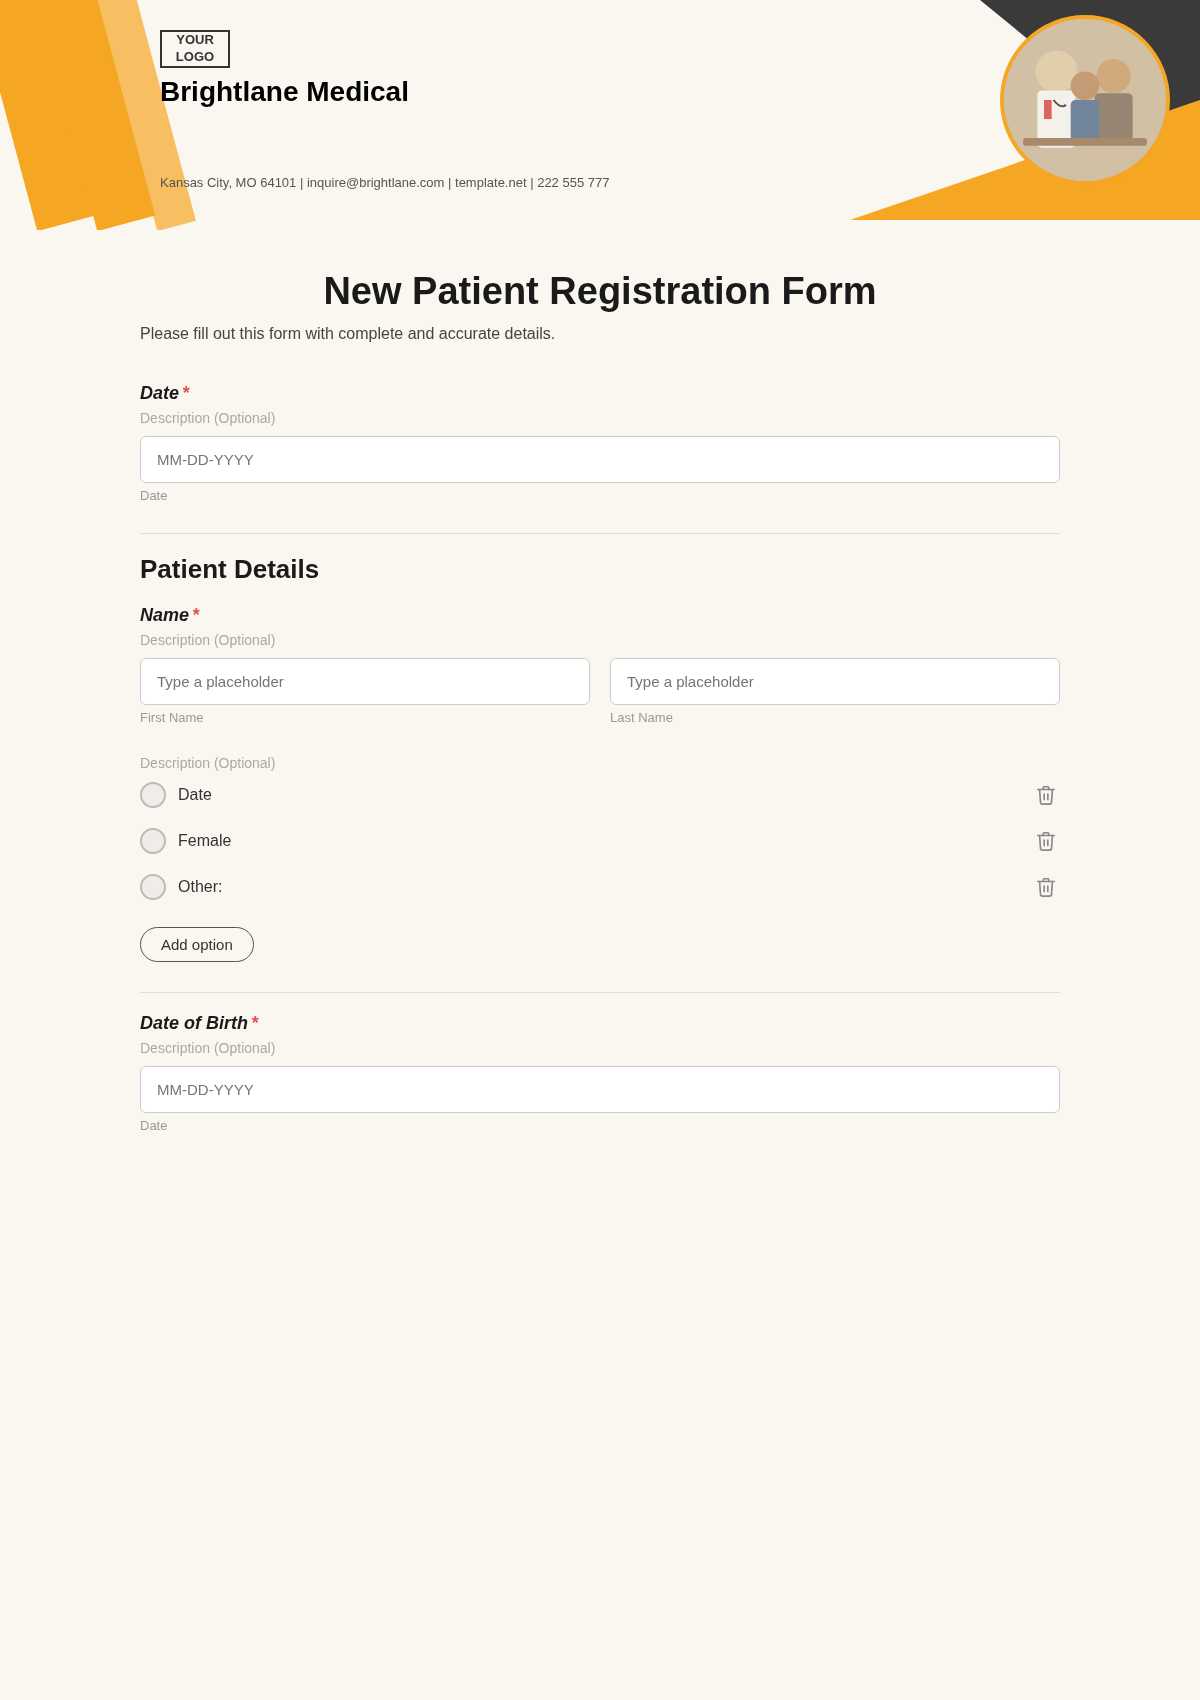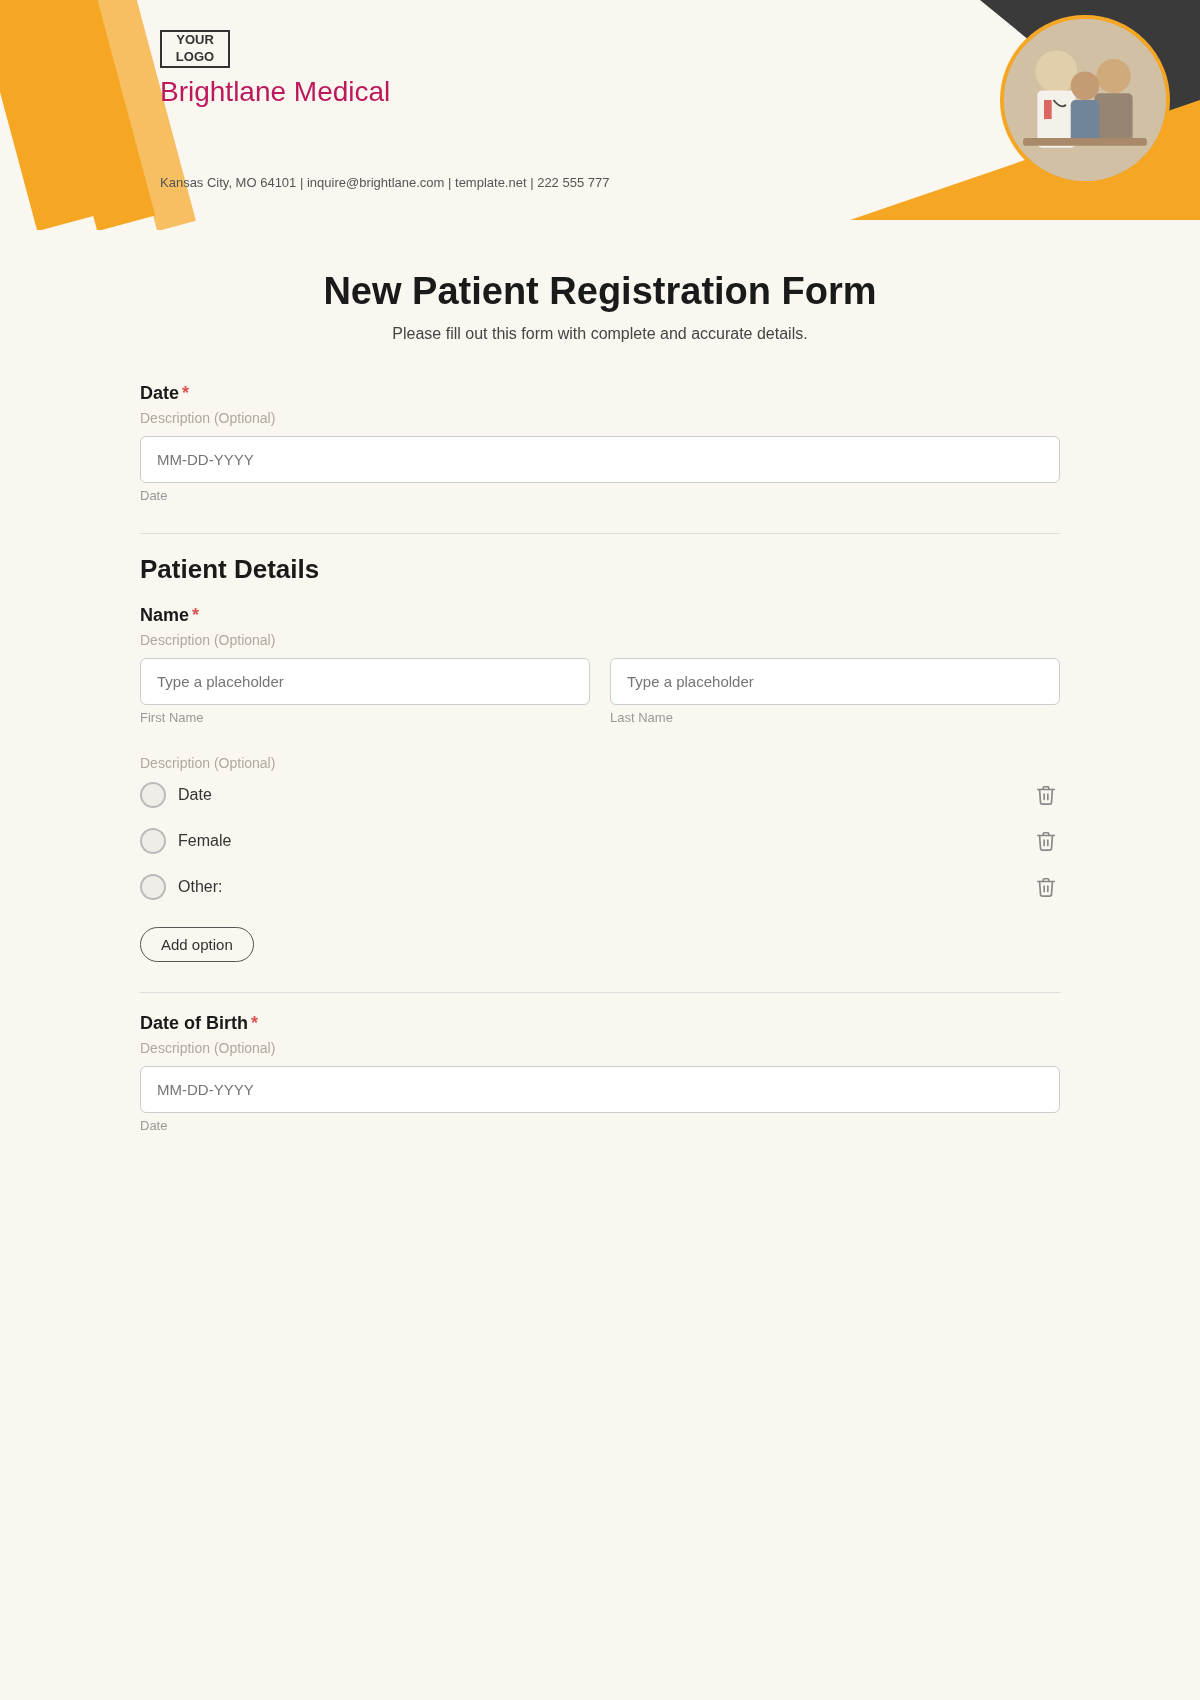--- a/index.html
+++ b/index.html
@@ -134,22 +134,22 @@
       font-size: 13px;
       font-weight: bold;
       text-align: center;
       line-height: 1.3;
       color: #333;
       width: 70px;
     }
 
     .company-name {
       font-size: 28px;
-      font-weight: normal;
-      color: #be185d;
+      font-weight: bold;
+      color: #000000;
     }
 
     .contact-info {
       font-size: 13px;
       color: #555;
       position: absolute;
       top: 175px;
       left: 160px;
     }
 
@@ -162,39 +162,39 @@
       font-size: 38px;
       font-weight: bold;
       color: #1a1a1a;
       text-align: center;
       margin-bottom: 12px;
     }
 
     .form-subtitle {
       font-size: 16px;
       color: #444;
-      text-align: center;
       margin-bottom: 40px;
     }
 
     .section-divider {
       border: none;
       border-top: 1px solid #ddd;
       margin: 20px 0;
     }
 
     .field-group {
       margin-bottom: 30px;
     }
 
     .field-label {
       font-size: 18px;
       font-weight: bold;
       color: #1a1a1a;
       margin-bottom: 6px;
+      font-style: italic;
     }
 
     .required-star {
       color: #e05252;
       margin-left: 3px;
     }
 
     .field-description {
       font-size: 14px;
       color: #b0a89c;

